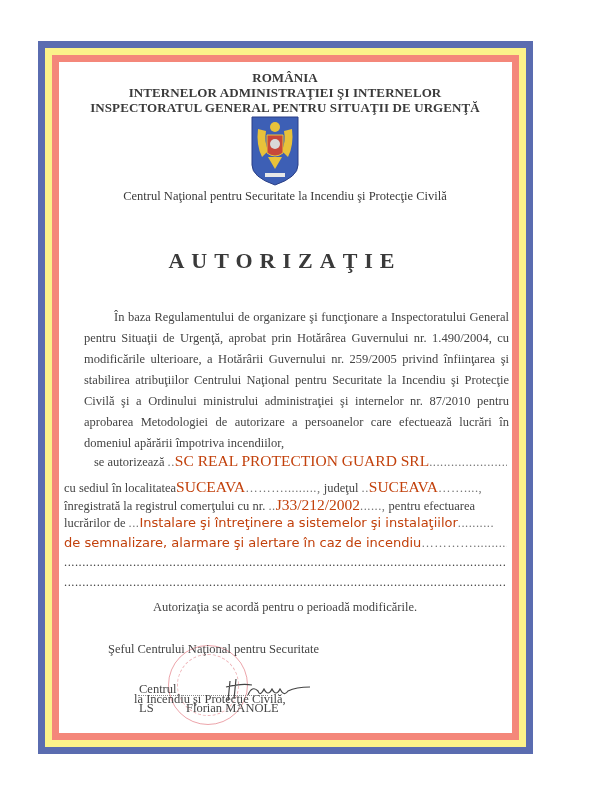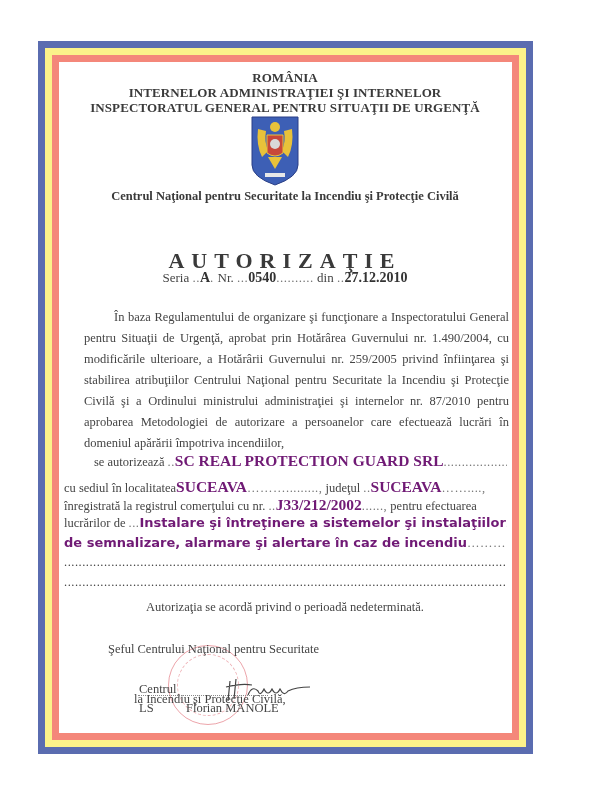--- a/index.html
+++ b/index.html
@@ -5,29 +5,29 @@
   html, body { margin:0; padding:0; }
   body { width:600px; height:800px; background:#ffffff; position:relative; overflow:hidden;
          font-family:"Liberation Serif","DejaVu Serif",serif; color:#3a3a3a; }
   .frame-blue { position:absolute; left:38px; top:41px; width:495px; height:713px; background:#5a6cb0; }
   .frame-yellow { position:absolute; left:7px; top:7px; right:7px; bottom:7px; background:#fbf28a; }
   .frame-red { position:absolute; left:7px; top:7px; right:7px; bottom:7px; background:#f4877a; }
   .frame-inner { position:absolute; left:7px; top:7px; right:7px; bottom:7px; background:#ffffff; }
   .content { position:absolute; left:0; top:0; width:600px; height:800px; }
   .hdr { position:absolute; left:0; width:570px; text-align:center; font-weight:bold; font-size:13px; color:#3a3a3a; letter-spacing:0.1px; }
   .emblem { position:absolute; left:250px; top:115px; width:50px; height:72px; }
-  .centru { position:absolute; left:0; top:189px; width:570px; text-align:center; font-weight:bold; font-size:12.5px; color:#3a3a3a; }
+  .centru { position:absolute; left:0; top:189px; width:570px; text-align:center; font-weight:normal; font-size:12.5px; color:#3a3a3a; }
   .title { position:absolute; left:0; top:248px; width:570px; text-align:center; font-weight:bold; font-size:22px; letter-spacing:7px; color:#3a3a3a; }
   .seria { position:absolute; left:0; top:270px; width:570px; text-align:center; font-size:13px; color:#444; }
   .seria b { font-size:14px; color:#333; }
   .dots { color:#777; letter-spacing:0.5px; }
   .para { position:absolute; left:84px; top:307px; width:425px; font-size:12.5px; line-height:21px; text-align:justify; color:#444; }
   .para .ind { display:inline-block; width:30px; }
   .line { position:absolute; left:64px; width:443px; font-size:12.5px; color:#444; white-space:nowrap; overflow:hidden; }
-  .fill { font-family:"DejaVu Sans","Liberation Sans",sans-serif; font-weight:bold; color:#701a75; font-size:13px;text-align:right; }
+  .fill { font-family:"DejaVu Sans","Liberation Sans",sans-serif; font-weight:normal; color:#c2410c; font-size:13px;text-align:right; }
   .fill.big { font-family:"Liberation Serif",serif; font-size:15.5px; }
   .perioada { position:absolute; left:0; top:600px; width:570px; text-align:center; font-size:12.5px; color:#444; }
   .sig { position:absolute; font-size:12.5px; color:#444; white-space:nowrap; }
   .stamp { position:absolute; left:168px; top:645px; width:78px; height:78px; border-radius:50%;
            border:1.5px solid rgba(220,90,100,0.55); }
   .stamp::after { content:""; position:absolute; left:8px; top:8px; right:8px; bottom:8px; border-radius:50%; border:1px dashed rgba(220,90,100,0.45); }
   .signature { position:absolute; left:222px; top:675px; width:90px; height:30px; }
   .sigline { position:absolute; left:138px; top:695px; width:130px; border-top:1px dotted #888; }
 </style>
 </head>
@@ -54,28 +54,20 @@
     <path d="M17 20 H33 V38 Q25 44 17 38 Z" fill="#c8473a" stroke="#e8c23a" stroke-width="1"></path>
     <circle cx="25" cy="29" r="5" fill="#d9d9d9"></circle>
     <path d="M18 42 L25 54 L32 42 Z" fill="#e8c23a"></path>
     <rect x="15" y="58" width="20" height="4" fill="#e8e8e8"></rect>
   </svg>
 
   <div class="centru">Centrul Naţional pentru Securitate la Incendiu şi Protecţie Civilă</div>
 
   <div class="title">AUTORIZAŢIE</div>
 
-  <div class="seria">
-    <span>Seria</span>
-    <span class="dots">..</span><b>A</b><span class="dots">. </span>
-    <span>Nr.</span>
-    <span class="dots"> ...</span><b>0540</b><span class="dots">..........</span>
-    <span>din</span>
-    <span class="dots"> ..</span><b>27.12.2010</b>
-  </div>
 
   <div class="para"><span class="ind"></span><span>În baza Regulamentului de organizare şi funcţionare a Inspectoratului General pentru Situaţii de Urgenţă, aprobat prin Hotărârea  Guvernului nr. 1.490/2004, cu modificările ulterioare, a Hotărârii Guvernului nr. 259/2005 privind înfiinţarea şi stabilirea atribuţiilor Centrului Naţional pentru Securitate la Incendiu şi Protecţie Civilă şi a Ordinului ministrului administraţiei şi internelor nr. 87/2010 pentru aprobarea Metodologiei de autorizare a persoanelor care efectuează lucrări în domeniul apărării împotriva incendiilor,</span></div>
 
   <div class="line" style="top:452px;">
     <span style="display:inline-block;width:30px;"></span><span>se autorizează</span>
     <span class="dots">..</span><span class="fill big">SC  REAL PROTECTION GUARD SRL</span><span class="dots">.............................................</span>
   </div>
 
   <div class="line" style="top:478px;">
     <span>cu sediul în localitatea</span><span class="fill big">SUCEAVA</span><span class="dots">……….........,</span>
@@ -91,21 +83,21 @@
     <span>lucrărilor de</span> <span class="dots">...</span><span class="fill">Instalare şi întreţinere a sistemelor şi instalaţiilor</span><span class="dots">..........</span>
   </div>
 
   <div class="line" style="top:535px;">
     <span class="fill">de semnalizare, alarmare şi alertare în caz de incendiu</span><span class="dots">…………..........................</span>
   </div>
 
   <div class="line dots" style="top:555px;">...............................................................................................................................................</div>
   <div class="line dots" style="top:575px;">...............................................................................................................................................</div>
 
-  <div class="perioada">Autorizaţia se acordă privind o perioadă nedeterminată.</div>
+  <div class="perioada">Autorizaţia se acordă pentru o perioadă modificările.</div>
 
   <div class="stamp"></div>
 
   <div class="sig" style="left:108px; top:642px;">Şeful Centrului Naţional pentru Securitate</div>
   <div class="sig" style="left:134px; top:692px;">la Incendiu şi Protecţie Civilă,</div>
   <div class="sig" style="left:139px; top:682px;">Centrul</div>
   <div class="sigline"></div>
   <div class="sig" style="left:139px; top:701px;">LS</div>
   <div class="sig" style="left:186px; top:701px;">Florian MANOLE</div>
 

